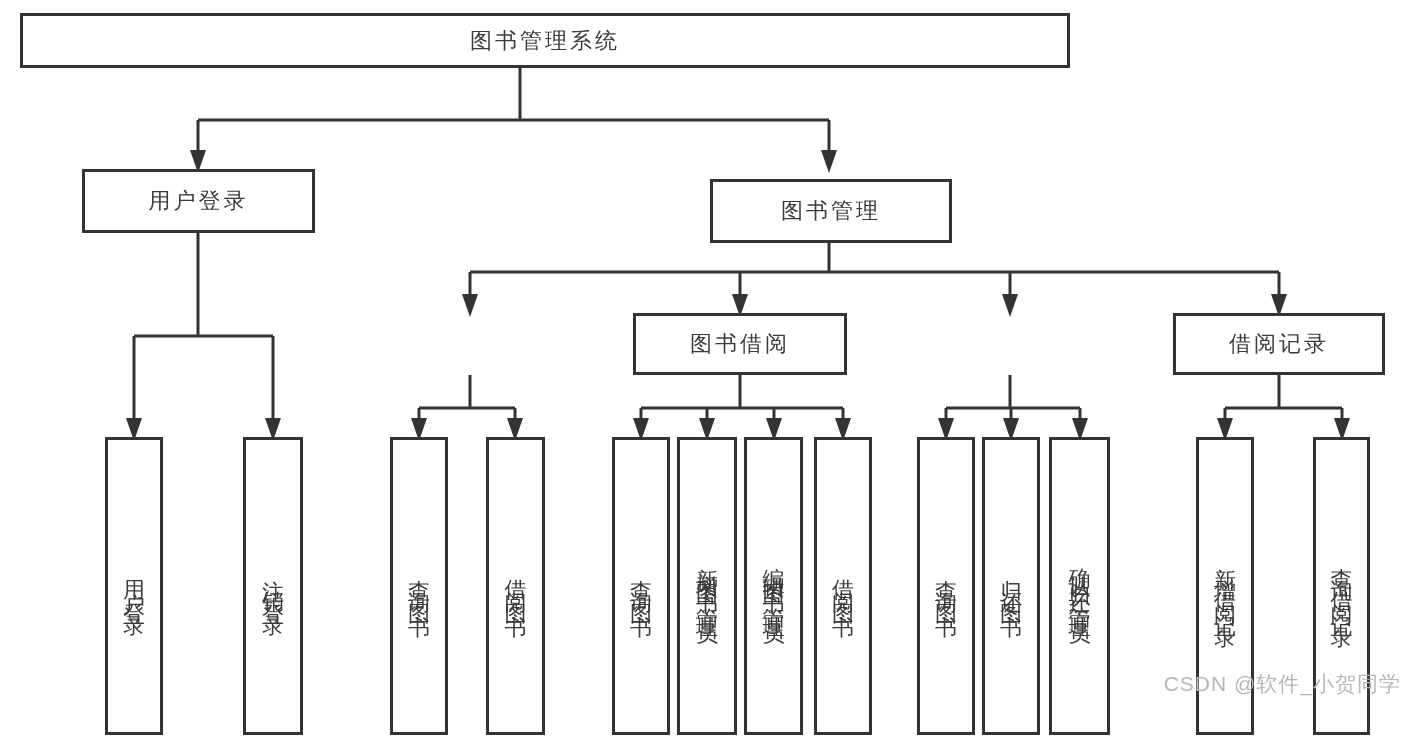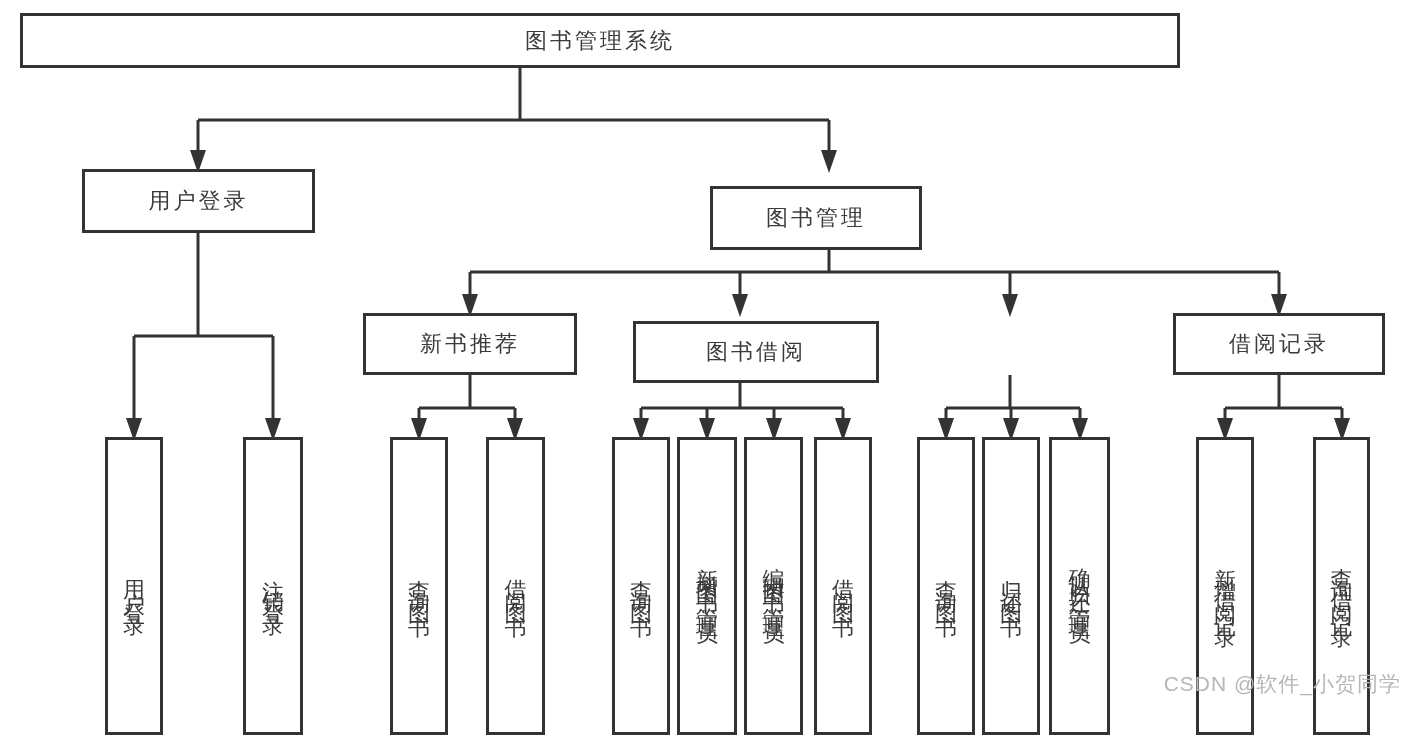--- a/index.html
+++ b/index.html
@@ -77,35 +77,32 @@
       <line x1="1080" y1="408" x2="1080" y2="420" stroke="#333333" stroke-width="3"></line>
       <polygon points="1072,418 1088,418 1080,441" fill="#333333"></polygon>
       <line x1="1279" y1="375" x2="1279" y2="408" stroke="#333333" stroke-width="3"></line>
       <line x1="1225" y1="408" x2="1342" y2="408" stroke="#333333" stroke-width="3"></line>
       <line x1="1225" y1="408" x2="1225" y2="420" stroke="#333333" stroke-width="3"></line>
       <polygon points="1217,418 1233,418 1225,441" fill="#333333"></polygon>
       <line x1="1342" y1="408" x2="1342" y2="420" stroke="#333333" stroke-width="3"></line>
       <polygon points="1334,418 1350,418 1342,441" fill="#333333"></polygon>
     </svg>
 
-  <div class="node h" style="left:20px;top:13px;width:1160px;height:55px">
+  <div class="node h" style="left:20px;top:13px;width:1050px;height:55px">
     <span>图书管理系统</span>
   </div>
 
   <div class="node h" style="left:82px;top:169px;width:233px;height:64px">
     <span>用户登录</span>
   </div>
-  <div class="node h" style="left:710px;top:186px;width:212px;height:64px">
+  <div class="node h" style="left:710px;top:179px;width:242px;height:64px">
     <span>图书管理</span>
   </div>
 
-  <div class="node h" style="left:363px;top:313px;width:214px;height:62px">
-    <span>新书推荐</span>
-  </div>
-  <div class="node h" style="left:633px;top:321px;width:246px;height:62px">
+  <div class="node h" style="left:633px;top:313px;width:214px;height:62px">
     <span>图书借阅</span>
   </div>
   <div class="node h" style="left:1173px;top:313px;width:212px;height:62px">
     <span>借阅记录</span>
   </div>
 
   <div class="node v" style="left:105px;top:437px;width:58px;height:298px">
     <span>用户登录</span>
   </div>
   <div class="node v" style="left:243px;top:437px;width:60px;height:298px">

